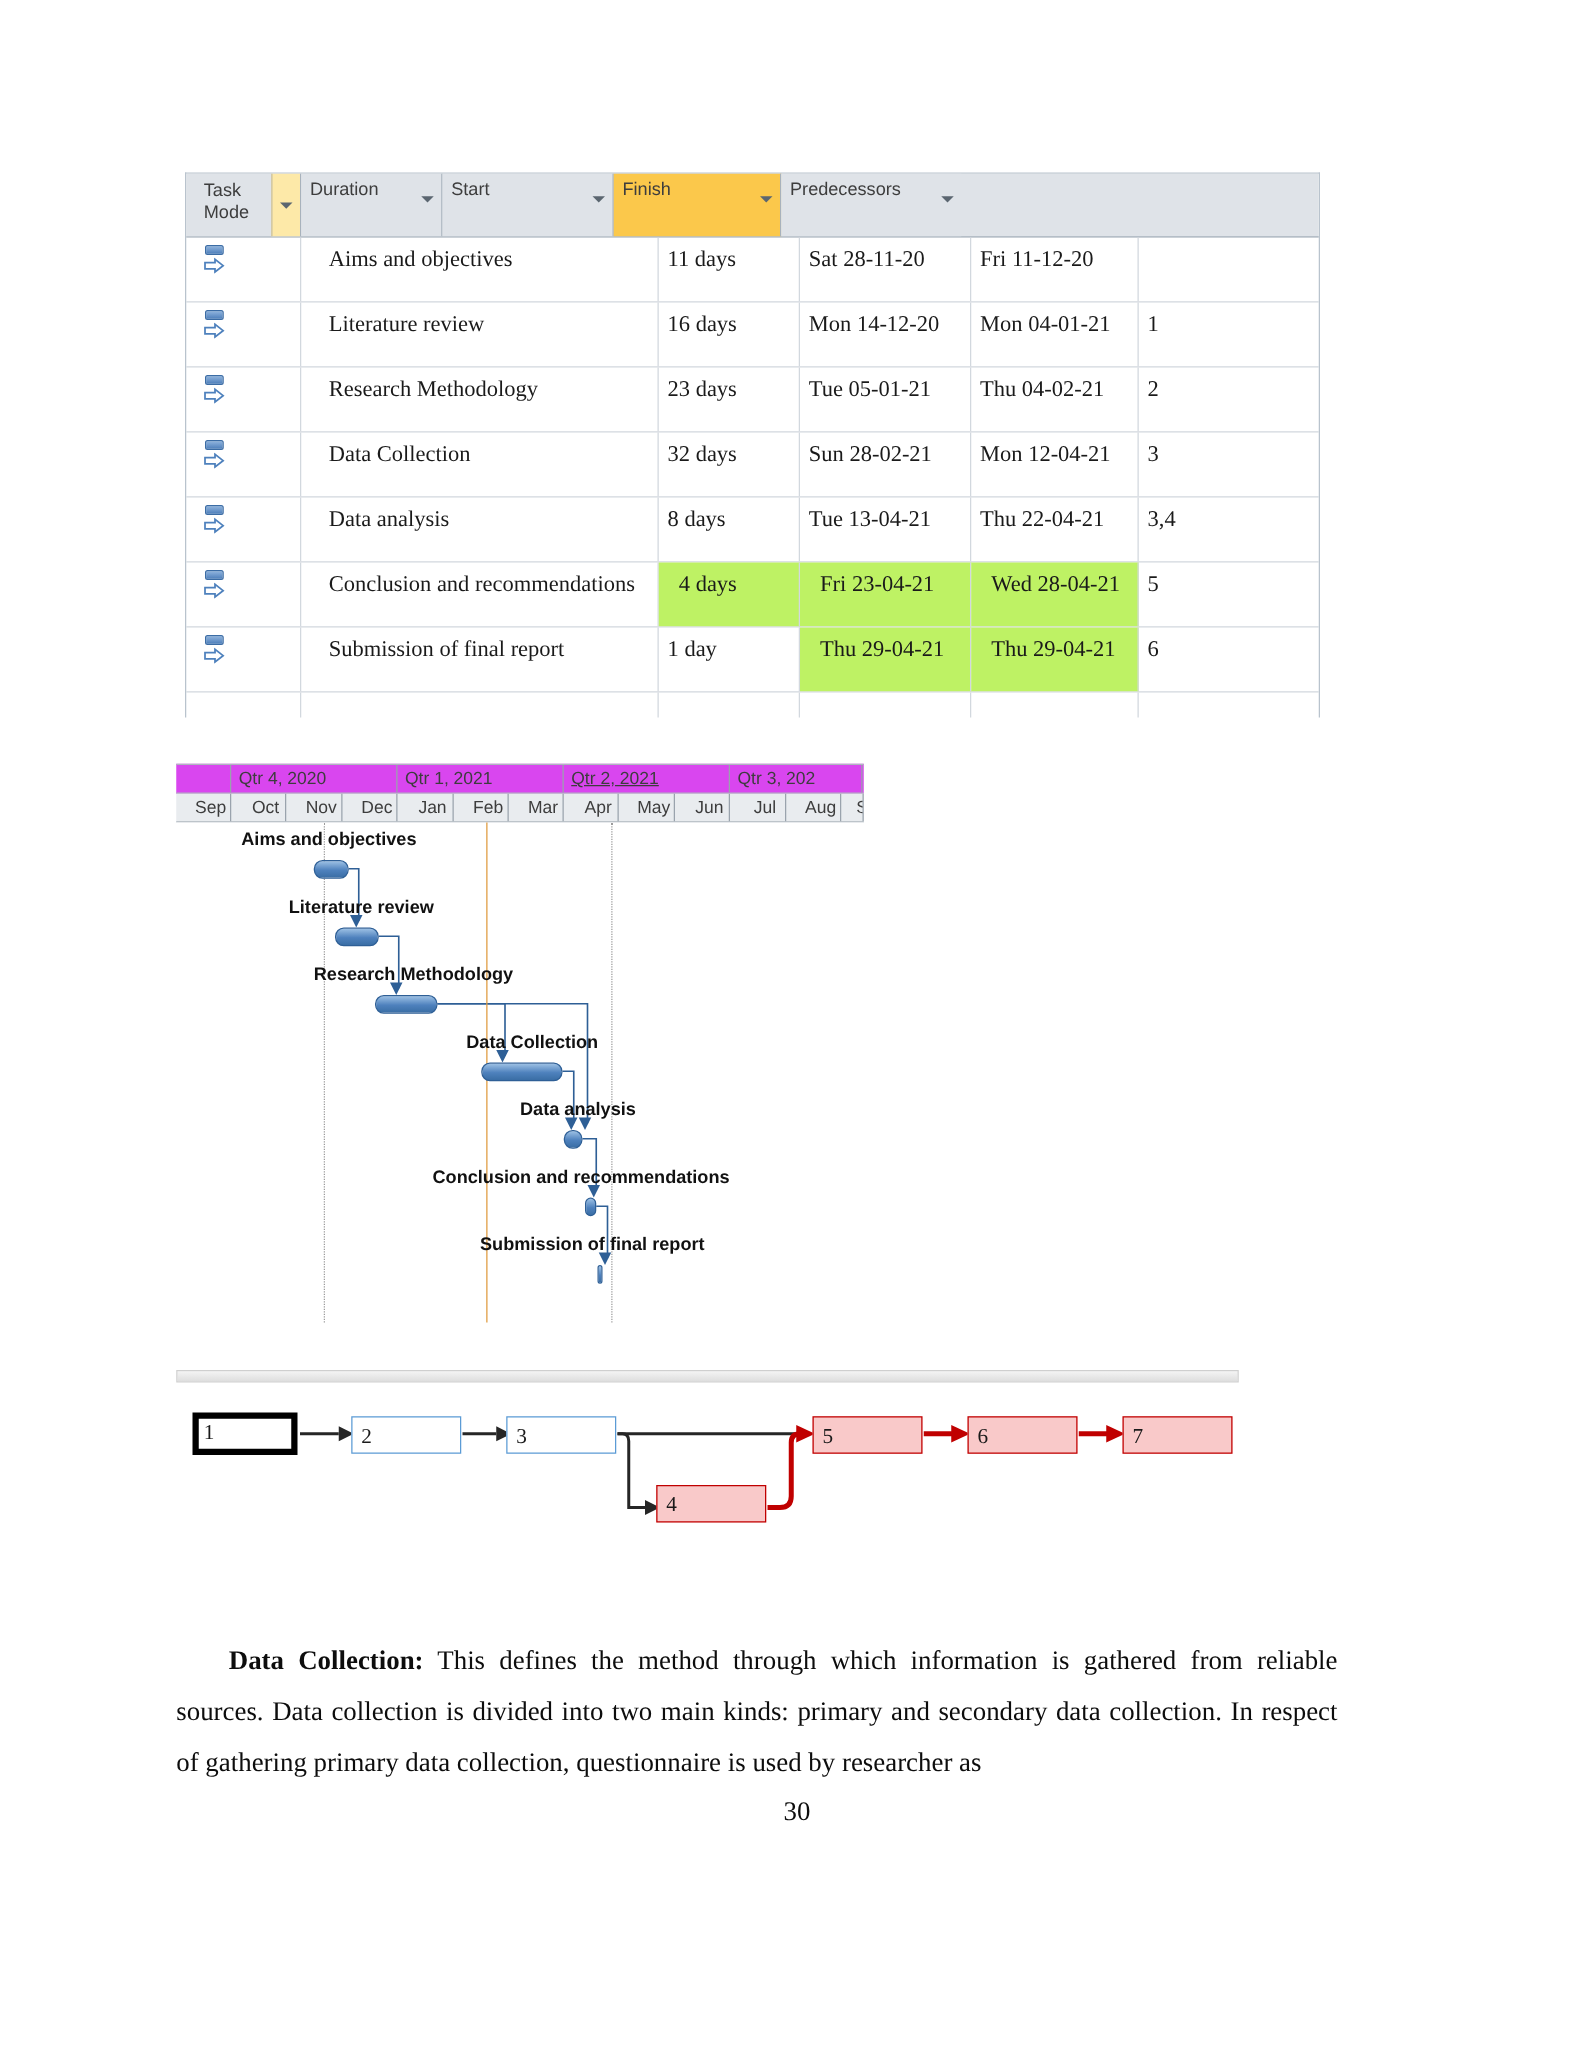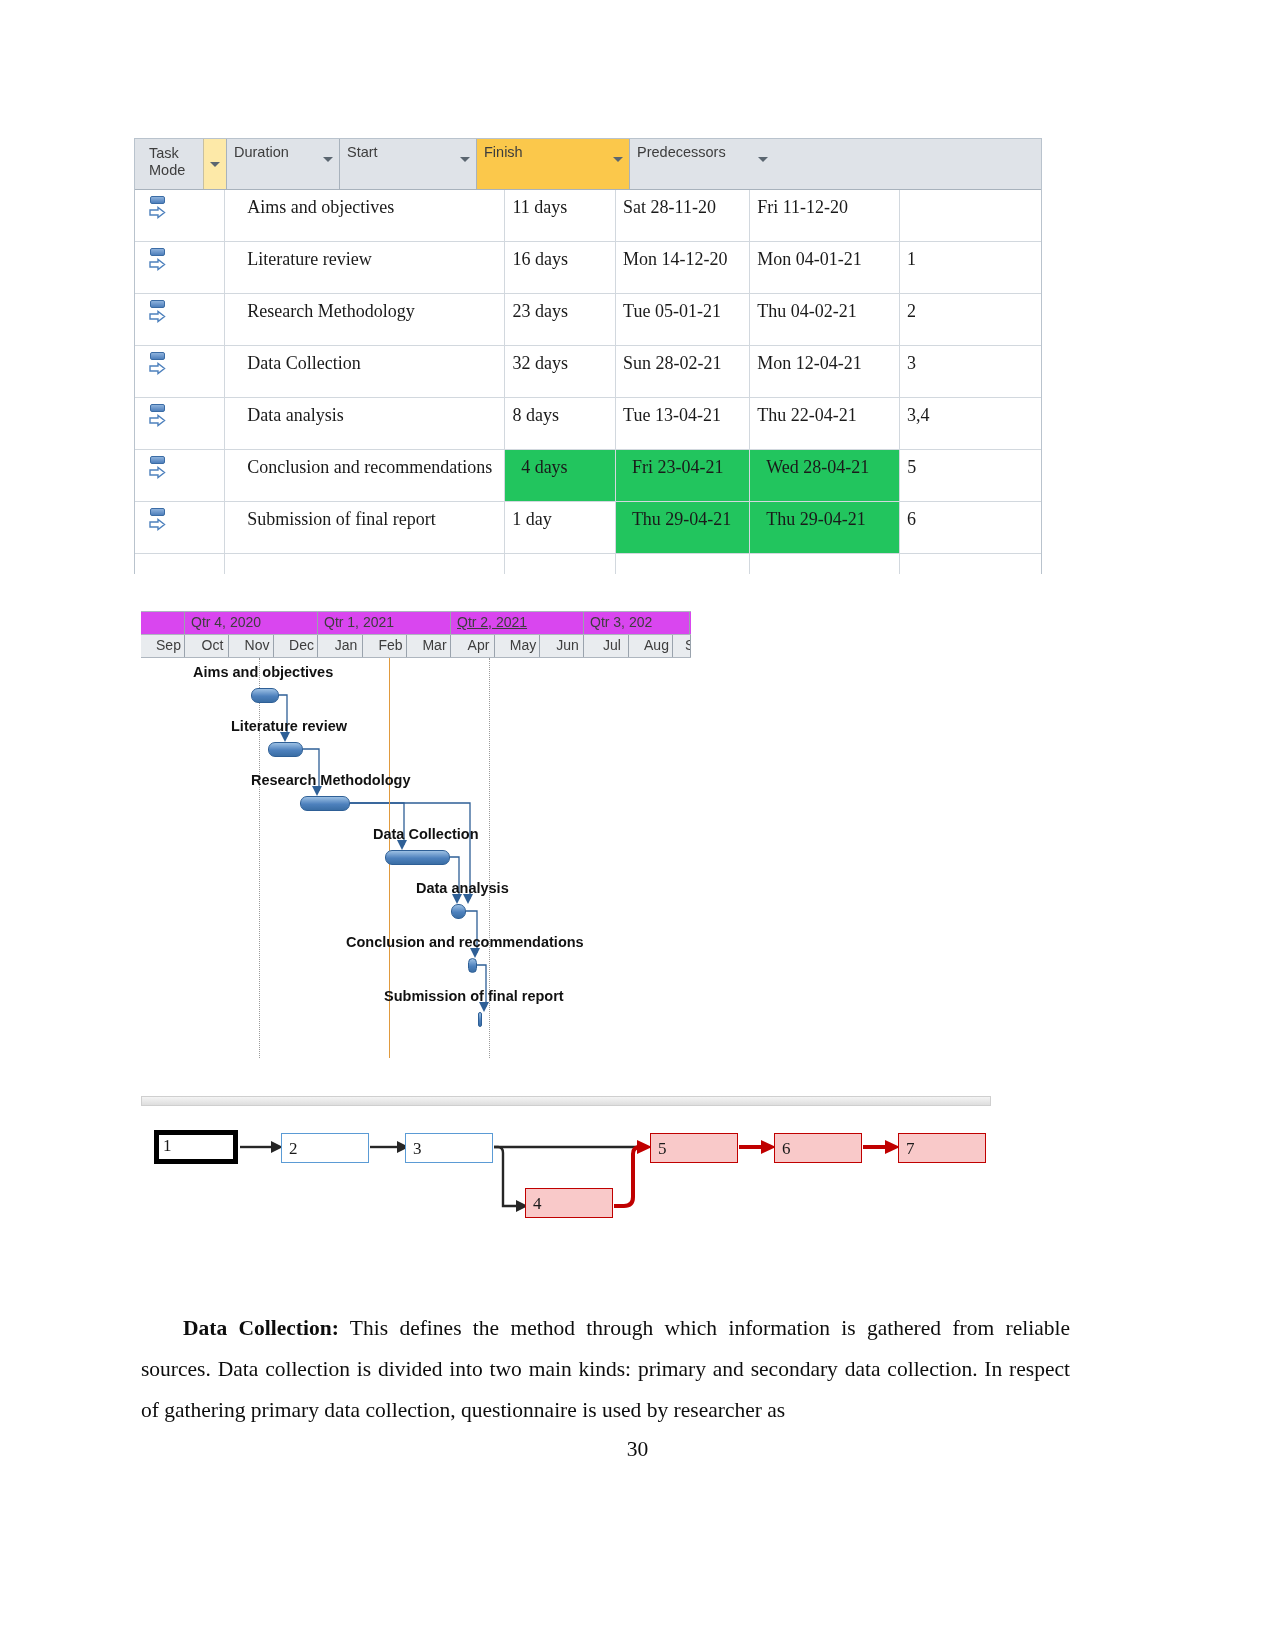--- a/index.html
+++ b/index.html
@@ -11,21 +11,21 @@
     width: 1275px;
     height: 1651px;
     position: relative;
     font-family: "Liberation Serif", serif;
     overflow: hidden;
   }
 
   
   #project-table {
     position: absolute;
-    left: 134px;
+    left: 148px;
     top: 138px;
     width: 908px;
     border: 1px solid #b9c3cd;
     border-bottom: none;
     box-sizing: border-box;
     background: #ffffff;
   }
   .pt-header {
     display: flex;
     background: #dfe3e8;
@@ -85,26 +85,26 @@
   .pt-cell {
     box-sizing: border-box;
     border-right: 1px solid #d2d8de;
     padding: 5px 7px 0 7px;
     font-family: "Liberation Serif", serif;
     font-size: 18px;
     color: #1a1a1a;
     line-height: 1.35;
     overflow: hidden;
   }
-  .pt-cell.shaded { background: #22c55e; padding-left: 16px; }
+  .pt-cell.shaded { background: #bef264; padding-left: 16px; }
   .c-mode     { width: 92px; padding-left: 14px; padding-top: 6px; }
   .c-name     { width: 286px; padding-left: 22px; }
   .c-dur      { width: 113px; }
   .c-start    { width: 137px; }
-  .c-finish   { width: 153px; }
+  .c-finish   { width: 134px; }
   .c-pred     { width: 144px; border-right: none; }
   .pt-hcell.c-pred { border-right: none; }
 
   
   .tm-icon { position: relative; width: 20px; height: 26px; }
   .tm-icon .cap {
     position: absolute; left: 1px; top: 0;
     width: 15px; height: 8px;
     background: linear-gradient(#8fb3dd, #4e7fbb);
     border: 1px solid #3b6ca5;

